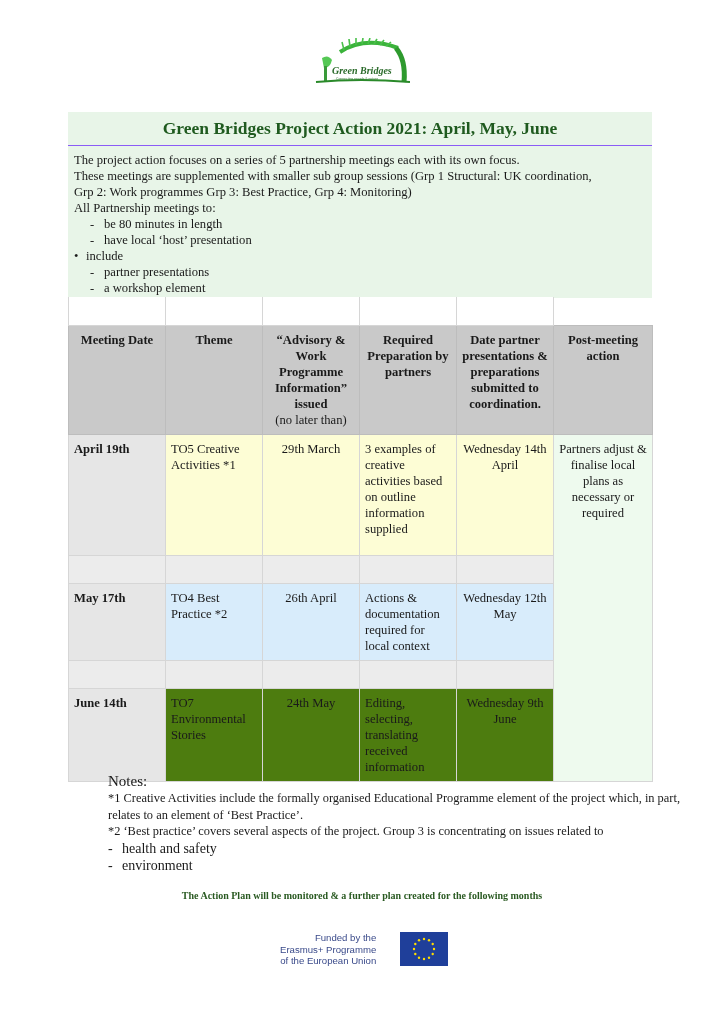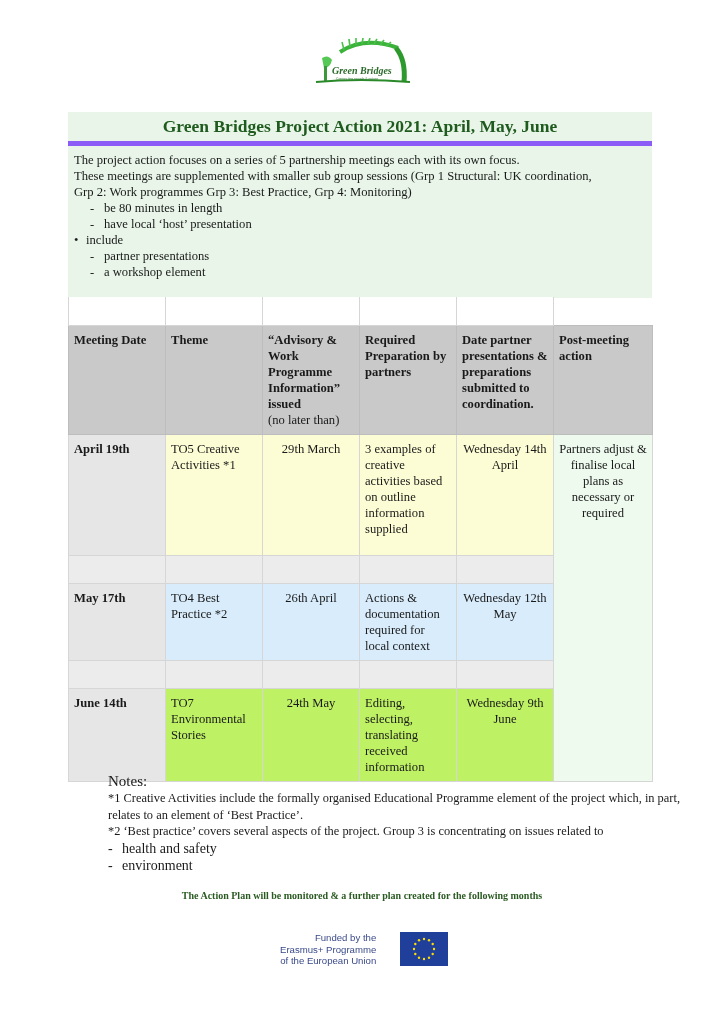--- a/index.html
+++ b/index.html
@@ -3,40 +3,40 @@
   <meta charset="utf-8">
   <style>
     * { box-sizing: border-box; margin: 0; padding: 0; }
     html, body { width: 724px; height: 1023px; background: #ffffff; }
     body { position: relative; font-family: "Liberation Serif", "DejaVu Serif", serif; color: #1a1a1a; overflow: hidden; }
 
     .logo { position: absolute; left: 310px; top: 38px; width: 108px; height: 50px; }
     .logo svg { width: 100%; height: 100%; }
 
     .intro { position: absolute; left: 68px; top: 112px; width: 584px; background: #e8f5e8; }
-    .intro-title { height: 34px; display: flex; align-items: center; justify-content: center; font-weight: bold; font-size: 17.5px; color: #1f5a1f; border-bottom: 5px solid #8b5cf6; }
+    .intro-title { height: 34px; display: flex; align-items: center; justify-content: center; font-weight: bold; font-size: 17.5px; color: #1f5a1f; border-bottom: 1px solid #8b5cf6; }
     .intro-body { padding: 6px 6px 4px 6px; font-size: 12.6px; line-height: 16px; height: 152px; }
     .intro-body .line { white-space: nowrap; }
     .intro-body .dash { padding-left: 16px; }
     .intro-body .dash::before { content: "-"; display: inline-block; width: 14px; }
     .intro-body .bullet::before { content: "\2022"; display: inline-block; width: 12px; }
 
     table.plan { position: absolute; left: 68px; top: 297px; width: 584px; border-collapse: collapse; table-layout: fixed; font-size: 12.6px; line-height: 16px; }
     table.plan td, table.plan th { vertical-align: top; padding: 6px 5px; border: 1px solid #d6d6d6; }
     col.c1 { width: 97px; } col.c2 { width: 97px; } col.c3 { width: 97px; } col.c4 { width: 97px; } col.c5 { width: 97px; } col.c6 { width: 99px; }
 
     tr.spacer-top td { height: 28px; background: #ffffff; border-top: none; }
     tr.spacer-top td.last { border: none; background: transparent; }
-    tr.head th { background: #c9c9c9; font-weight: bold; text-align: left; height: 106px; border-color: #bdbdbd; }
+    tr.head th { background: #c9c9c9; font-weight: bold; text-align: center; height: 106px; border-color: #bdbdbd; }
     tr.head th .sub { font-weight: normal; }
     td.date { background: #e6e6e6; font-weight: bold; }
     td.center { text-align: center; }
     tr.r1 td.c { background: #fdfdd5; height: 121px; }
     tr.r2 td.c { background: #d8ecfb; height: 74px; }
-    tr.r3 td.c { background: #bef264; height: 89px; }
+    tr.r3 td.c { background: #4d7c0f; height: 89px; }
     tr.gap td { background: #ececec; height: 28px; }
     td.post { background: #eefaee; text-align: center; vertical-align: middle; }
 
     .notes { position: absolute; left: 68px; top: 772px; width: 600px; font-size: 12.4px; line-height: 16.5px; margin-left: 40px; }
     .notes .notes-title { font-size: 15px; line-height: 18px; }
     .notes .ndash { font-size: 14px; line-height: 17px; }
     .notes .ndash::before { content: "-"; display: inline-block; width: 14px; }
 
     .footer-line { position: absolute; left: 0; width: 724px; top: 890px; text-align: center; font-weight: bold; font-size: 10px; color: #2a5a22; }
 
@@ -68,20 +68,21 @@
     <text x="26" y="42" font-family="Liberation Sans, sans-serif" font-size="3.4" fill="#3a7a3a">Connecting people &amp; nature</text>
   </svg>
 </div>
 
 <section class="intro">
   <h1 class="intro-title">Green Bridges Project Action 2021: April, May, June</h1>
   <div class="intro-body">
     <div class="line">The project action focuses on a series of 5 partnership meetings each with its own focus.</div>
     <div class="line">These meetings are supplemented with smaller sub group sessions (Grp 1 Structural: UK coordination,</div>
     <div class="line">Grp 2: Work programmes Grp 3: Best Practice, Grp 4: Monitoring)</div>
+    <div class="line">All Partnership meetings to:</div>
     <div class="line dash">be 80 minutes in length</div>
     <div class="line dash">have local ‘host’ presentation</div>
     <div class="line bullet">include</div>
     <div class="line dash">partner presentations</div>
     <div class="line dash">a workshop element</div>
   </div>
 </section>
 
 <table class="plan">
   <colgroup>

